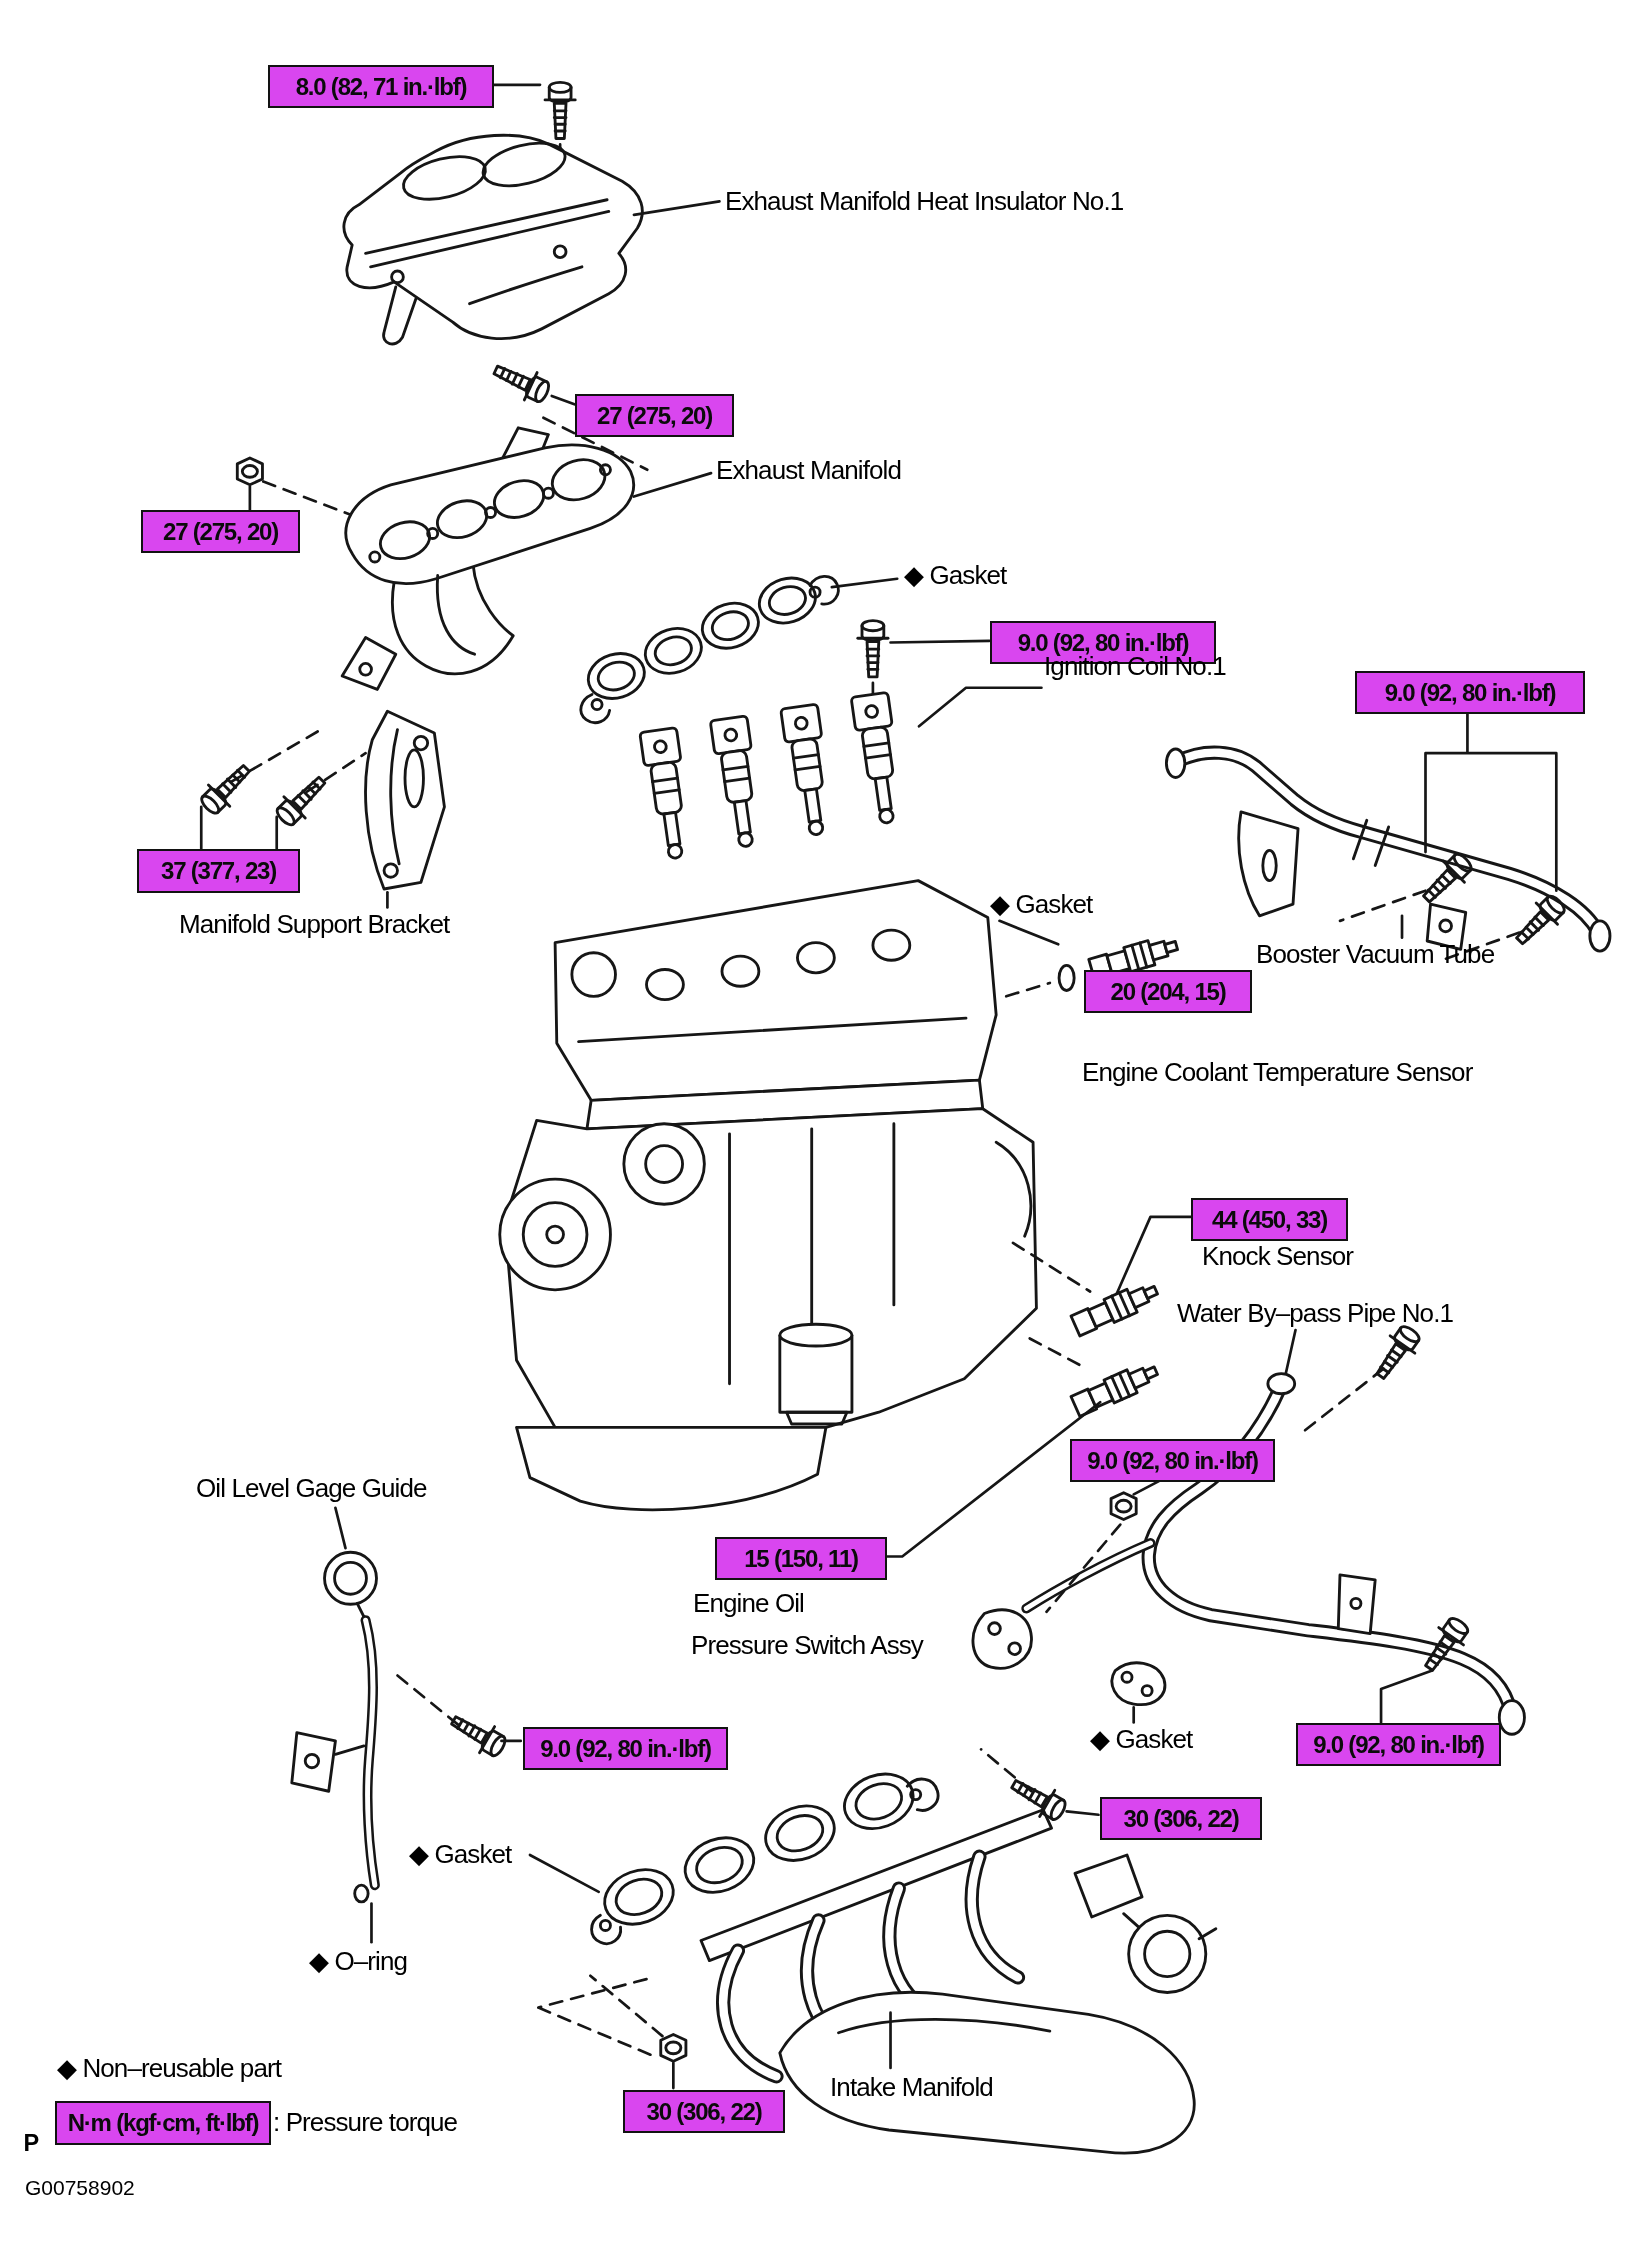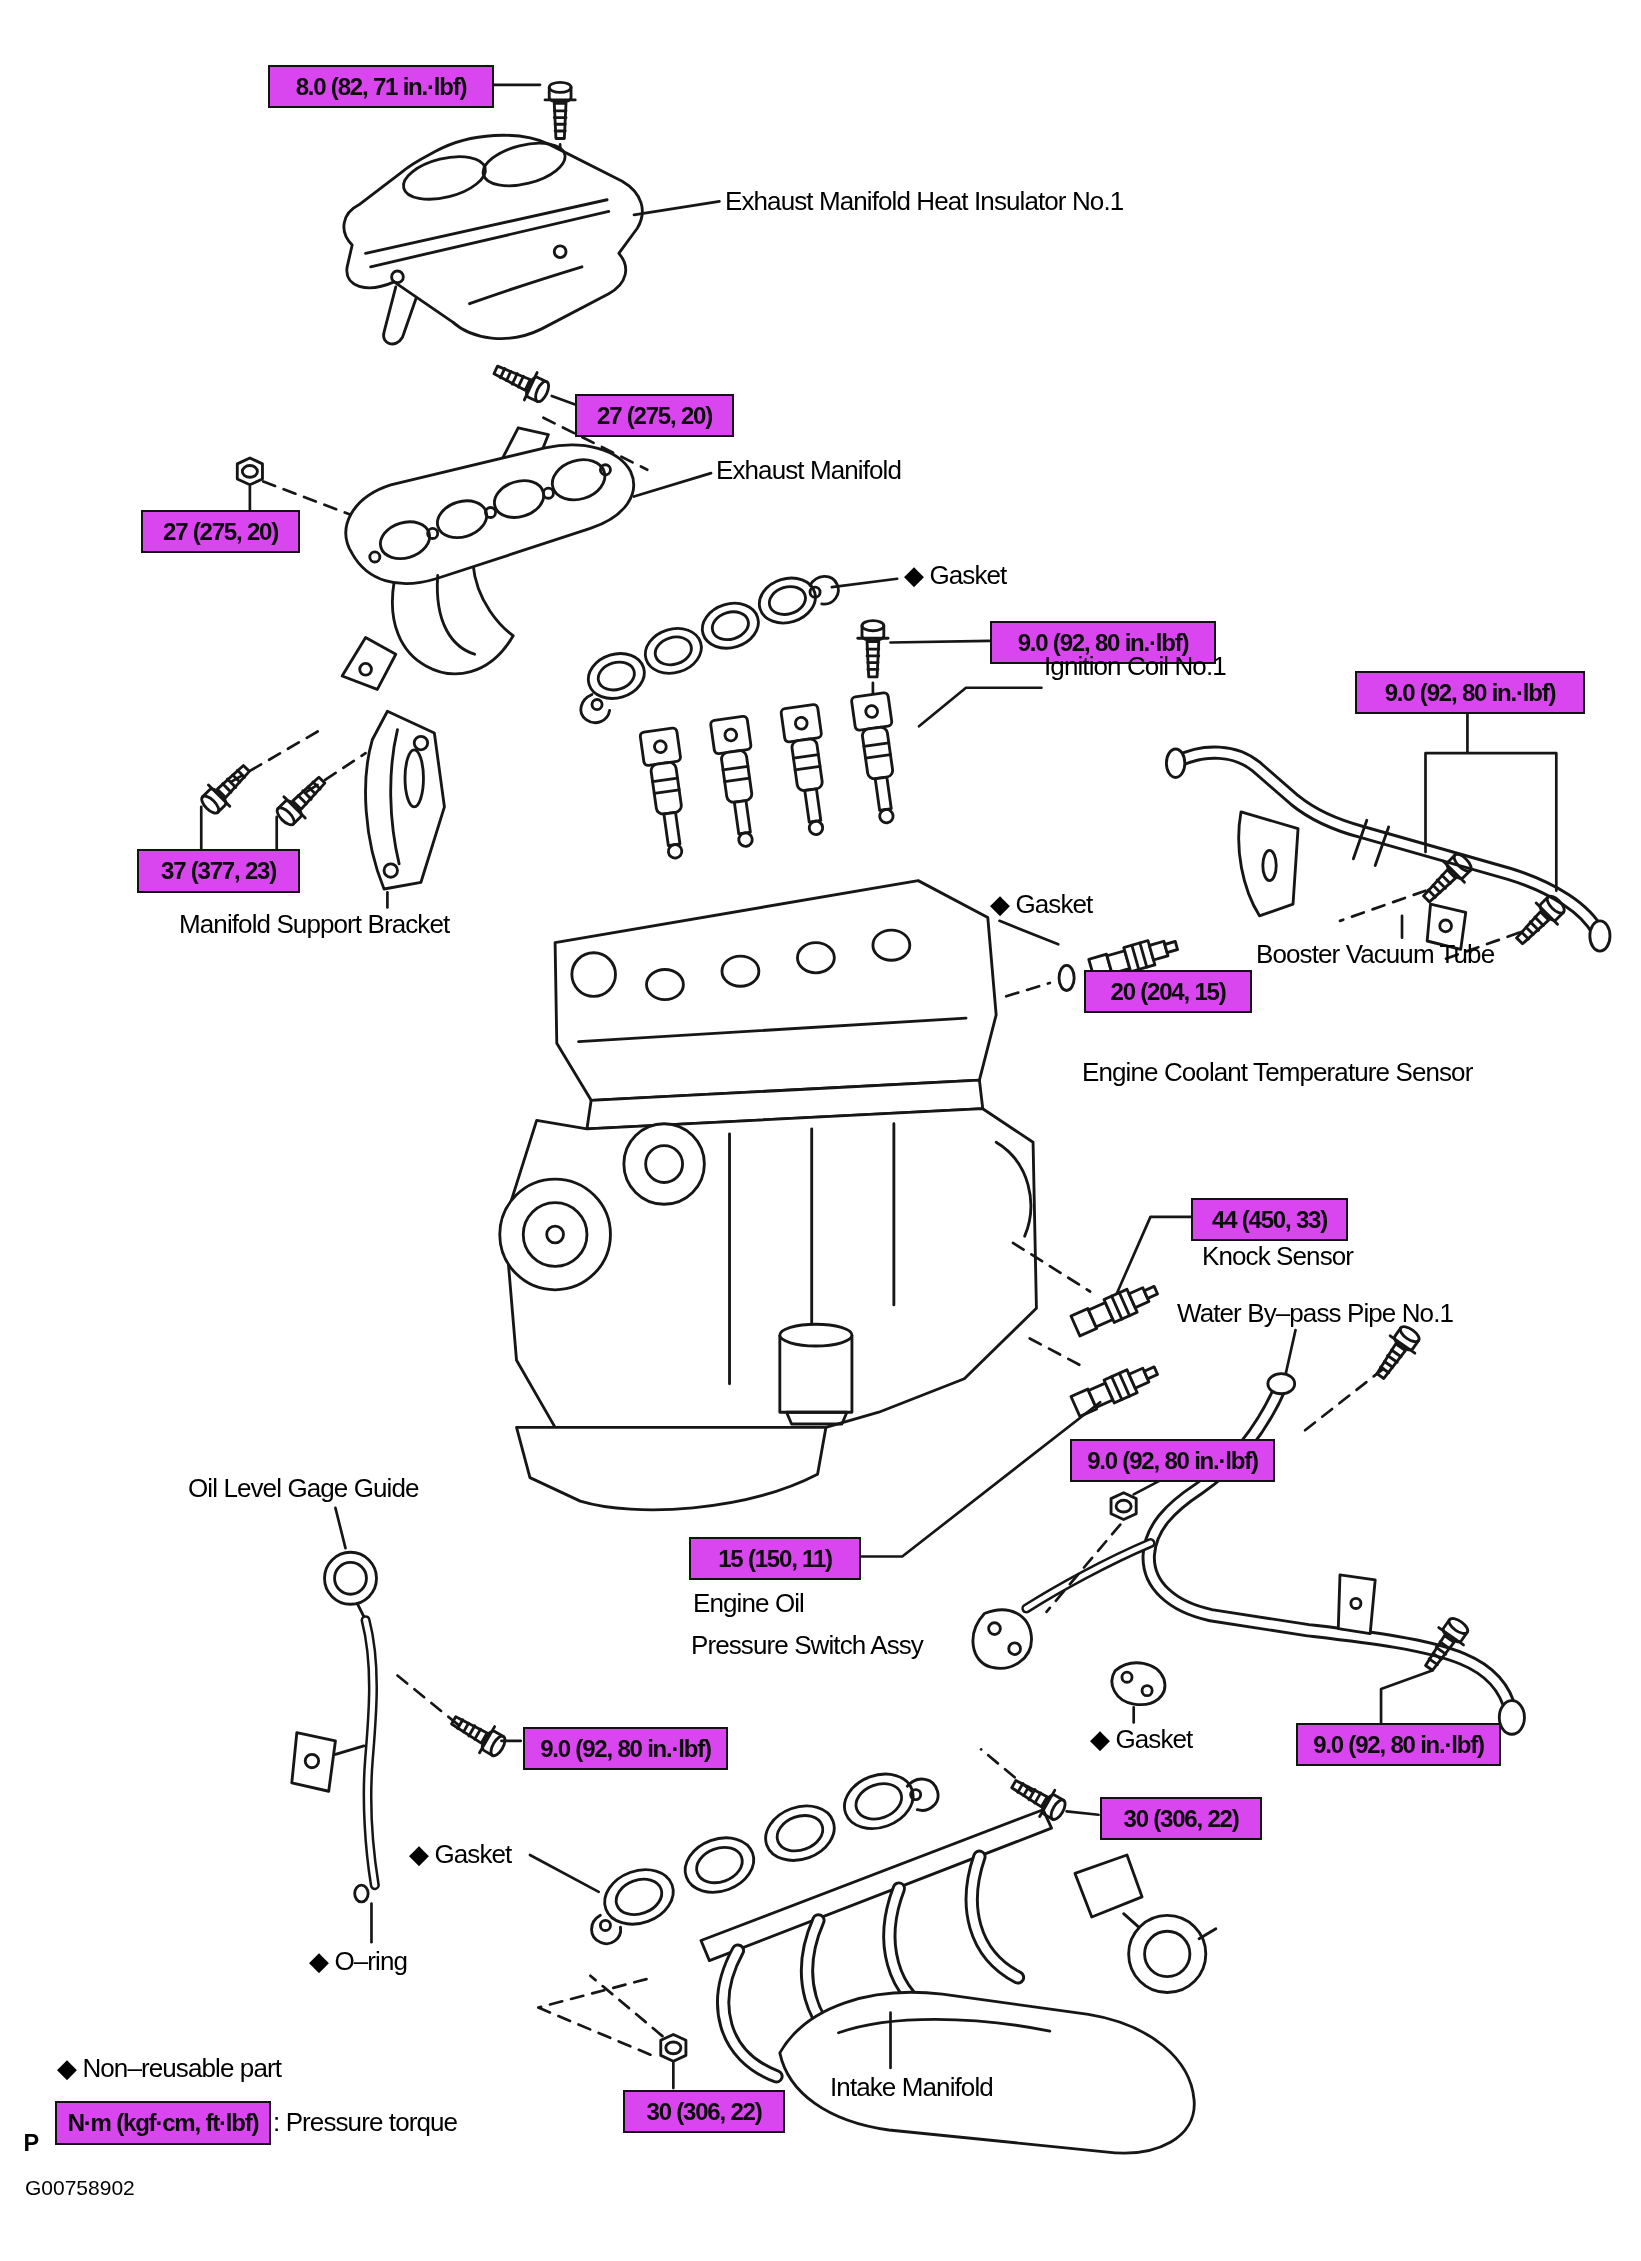--- a/index.html
+++ b/index.html
@@ -328,37 +328,37 @@
 
   <div class="tbox" style="left:268px;top:65px;width:222px;height:39px">8.0 (82, 71 in.·lbf)</div>
   <div class="tbox" style="left:575px;top:394px;width:155px;height:39px">27 (275, 20)</div>
   <div class="tbox" style="left:141px;top:510px;width:155px;height:39px">27 (275, 20)</div>
   <div class="tbox" style="left:990px;top:621px;width:222px;height:39px">9.0 (92, 80 in.·lbf)</div>
   <div class="tbox" style="left:1355px;top:671px;width:226px;height:39px">9.0 (92, 80 in.·lbf)</div>
   <div class="tbox" style="left:137px;top:849px;width:159px;height:40px">37 (377, 23)</div>
   <div class="tbox" style="left:1084px;top:970px;width:164px;height:39px">20 (204, 15)</div>
   <div class="tbox" style="left:1191px;top:1198px;width:153px;height:39px">44 (450, 33)</div>
   <div class="tbox" style="left:1070px;top:1439px;width:201px;height:39px">9.0 (92, 80 in.·lbf)</div>
-  <div class="tbox" style="left:689px;top:1537px;width:168px;height:39px">15 (150, 11)</div>
+  <div class="tbox" style="left:715px;top:1537px;width:168px;height:39px">15 (150, 11)</div>
   <div class="tbox" style="left:523px;top:1727px;width:201px;height:39px">9.0 (92, 80 in.·lbf)</div>
   <div class="tbox" style="left:1296px;top:1723px;width:201px;height:39px">9.0 (92, 80 in.·lbf)</div>
   <div class="tbox" style="left:1100px;top:1797px;width:158px;height:39px">30 (306, 22)</div>
   <div class="tbox" style="left:623px;top:2090px;width:158px;height:39px">30 (306, 22)</div>
 
   <div class="lbl" style="left:725px;top:186px">Exhaust Manifold Heat Insulator No.1</div>
   <div class="lbl" style="left:716px;top:455px">Exhaust Manifold</div>
   <div class="lbl" style="left:904px;top:560px">◆ Gasket</div>
   <div class="lbl" style="left:1044px;top:651px">Ignition Coil No.1</div>
   <div class="lbl" style="left:179px;top:909px">Manifold Support Bracket</div>
   <div class="lbl" style="left:990px;top:889px">◆ Gasket</div>
   <div class="lbl" style="left:1256px;top:939px">Booster Vacuum Tube</div>
   <div class="lbl" style="left:1082px;top:1057px">Engine Coolant Temperature Sensor</div>
   <div class="lbl" style="left:1202px;top:1241px">Knock Sensor</div>
   <div class="lbl" style="left:1177px;top:1298px">Water By–pass Pipe No.1</div>
-  <div class="lbl" style="left:188px;top:1473px">Oil Level Gage Guide</div>
+  <div class="lbl" style="left:196px;top:1473px">Oil Level Gage Guide</div>
   <div class="lbl" style="left:693px;top:1588px">Engine Oil</div>
   <div class="lbl" style="left:691px;top:1630px">Pressure Switch Assy</div>
   <div class="lbl" style="left:409px;top:1839px">◆ Gasket</div>
   <div class="lbl" style="left:1090px;top:1724px">◆ Gasket</div>
   <div class="lbl" style="left:309px;top:1946px">◆ O–ring</div>
   <div class="lbl" style="left:830px;top:2072px">Intake Manifold</div>
 
   <div class="lbl" style="left:57px;top:2053px">◆ Non–reusable part</div>
   <div class="tbox" style="left:55px;top:2101px;width:212px;height:40px">N·m (kgf·cm, ft·lbf)</div>
   <div class="lbl" style="left:273px;top:2107px">: Pressure torque</div>

